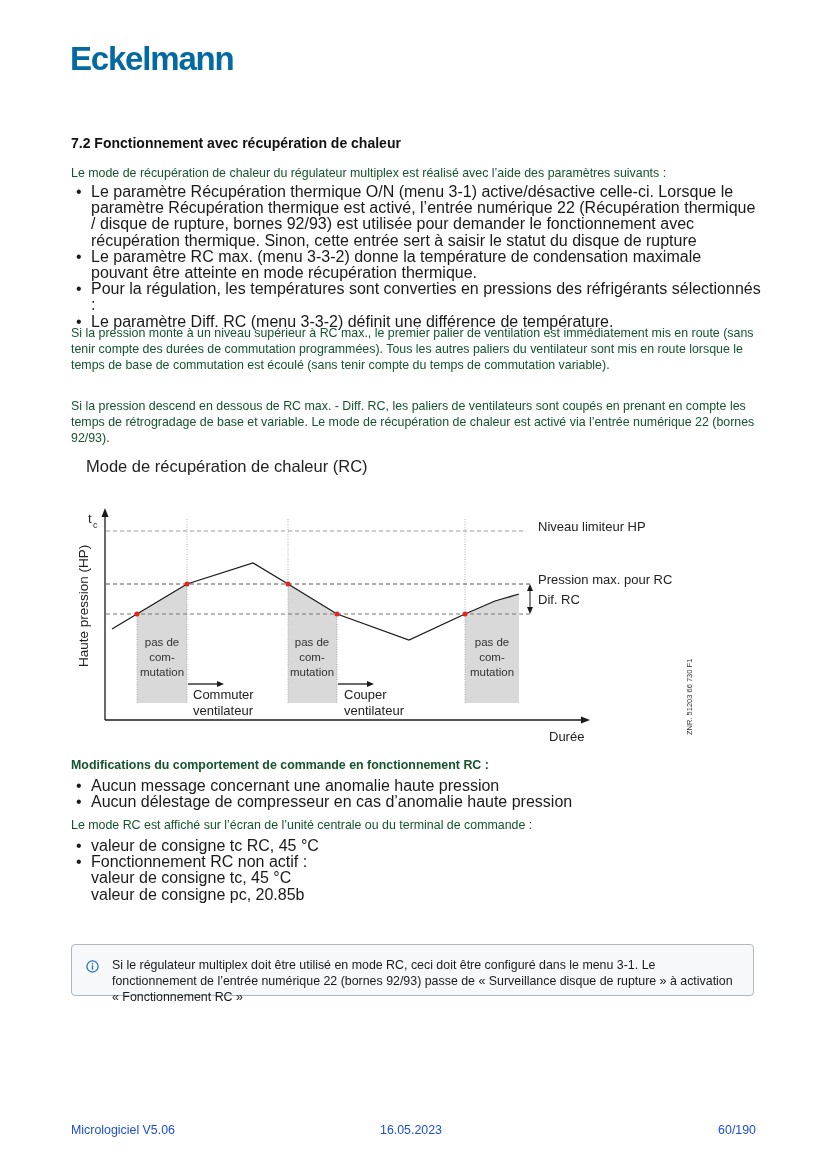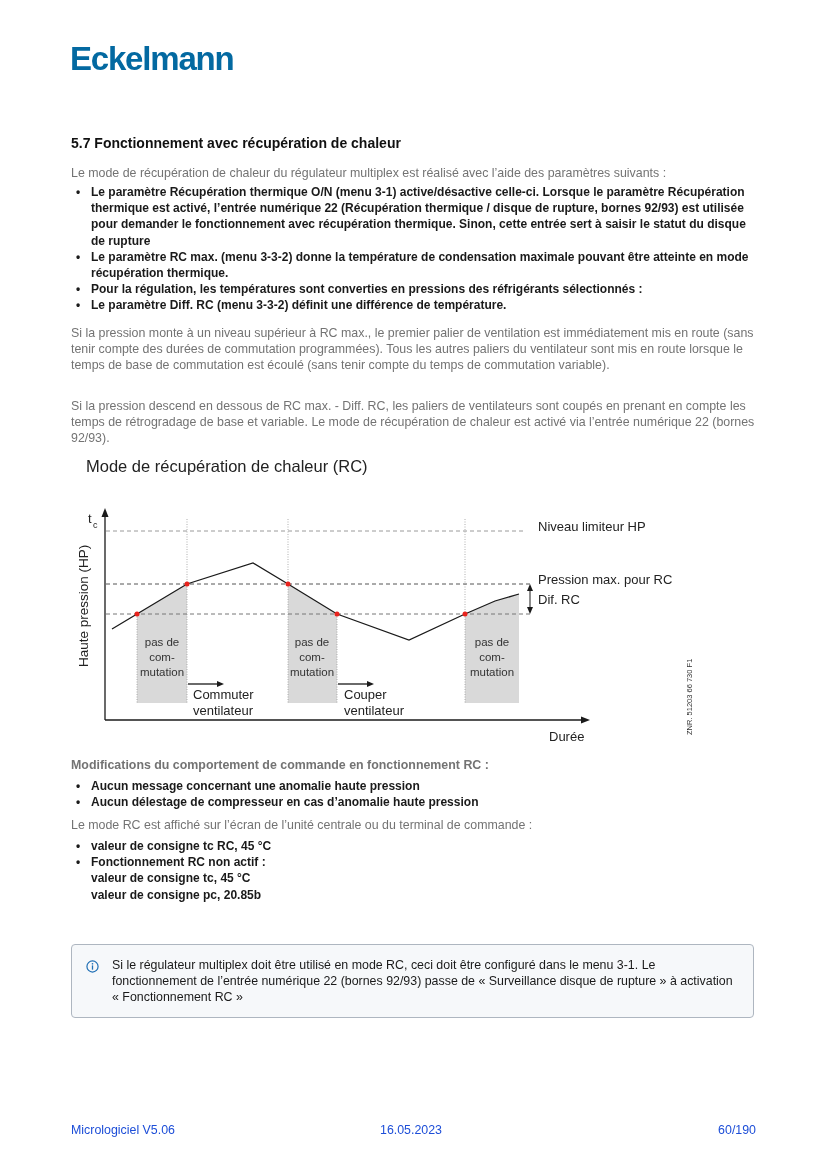--- a/index.html
+++ b/index.html
@@ -1,40 +1,40 @@
 <!DOCTYPE html>
 <html><head>
 <meta charset="utf-8">
 <style>
   html, body { margin: 0; padding: 0; background: #ffffff; }
   body { width: 827px; height: 1169px; position: relative; overflow: hidden;
          font-family: "Liberation Sans", sans-serif; color: #1a1a1a; }
   .logo { position: absolute; left: 70px; top: 40px; font-family: "Liberation Sans", sans-serif;
           font-weight: bold; font-size: 33px; color: #0369a1; letter-spacing: -1.2px; }
   .h2 { position: absolute; left: 71px; top: 135px; font-size: 14px; font-weight: bold; color: #111; }
-  .p { position: absolute; left: 71px; width: 690px; font-size: 12.4px; line-height: 16.2px; color: #737373; }
+  .p { position: absolute; left: 71px; width: 690px; font-size: 12.4px; line-height: 16.2px; color: #14532d; }
   ul.b { position: absolute; left: 71px; width: 690px; margin: 0; padding: 0; list-style: none;
-         font-size: 12px; line-height: 16.2px; font-weight: bold; }
+         font-size: 16px; line-height: 16.2px; }
   ul.b li { position: relative; padding-left: 20px; }
   ul.b li::before { content: "•"; position: absolute; left: 5px; top: 0; }
   .bold { font-weight: bold; }
   .diagram-title { position: absolute; left: 86px; top: 457px; font-size: 16.5px; color: #222; text-align: right; }
   svg.diag { position: absolute; left: 0; top: 0; }
-  .infobox { position: absolute; left: 71px; top: 944px; width: 683px; height: 74px; border: 1px solid #aeb6c0;
+  .infobox { position: absolute; left: 71px; top: 944px; width: 683px; height: 52px; border: 1px solid #aeb6c0;
              border-radius: 4px; background: #f6f8fa; box-sizing: border-box; }
   .info-icon { position: absolute; left: 14px; top: 15px; width: 13px; height: 13px; }
   .info-text { position: absolute; left: 40px; top: 12px; width: 630px; font-size: 12.4px; line-height: 16.2px; }
   .footer { position: absolute; top: 1123px; font-size: 12.4px; color: #1d4ed8; }
 </style>
 </head>
 <body>
 
 <div class="logo">Eckelmann</div>
 
-<div class="h2">5.7  Fonctionnement avec récupération de chaleur</div>
+<div class="h2">7.2  Fonctionnement avec récupération de chaleur</div>
 
 <div class="p" style="top:165px;">Le mode de récupération de chaleur du régulateur multiplex est réalisé avec l’aide des paramètres suivants :</div>
 
 <ul class="b" style="top:184px;">
   <li>Le paramètre Récupération thermique O/N (menu 3-1) active/désactive celle-ci. Lorsque le paramètre Récupération thermique est activé, l’entrée numérique 22 (Récupération thermique / disque de rupture, bornes 92/93) est utilisée pour demander le fonctionnement avec récupération thermique. Sinon, cette entrée sert à saisir le statut du disque de rupture</li>
   <li>Le paramètre RC max. (menu 3-3-2) donne la température de condensation maximale pouvant être atteinte en mode récupération thermique.</li>
   <li>Pour la régulation, les températures sont converties en pressions des réfrigérants sélectionnés :</li>
   <li>Le paramètre Diff. RC  (menu 3-3-2) définit une différence de température.</li>
 </ul>
 

